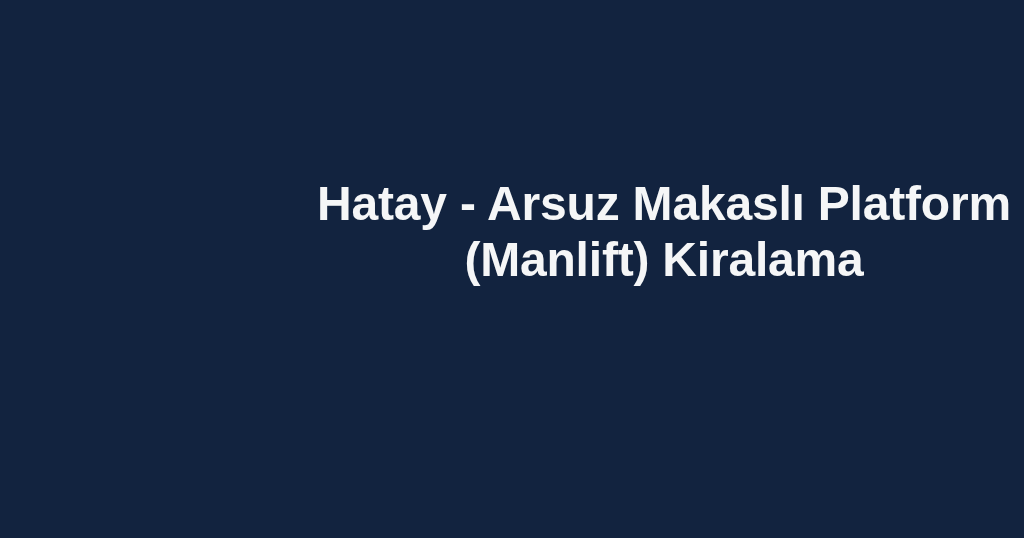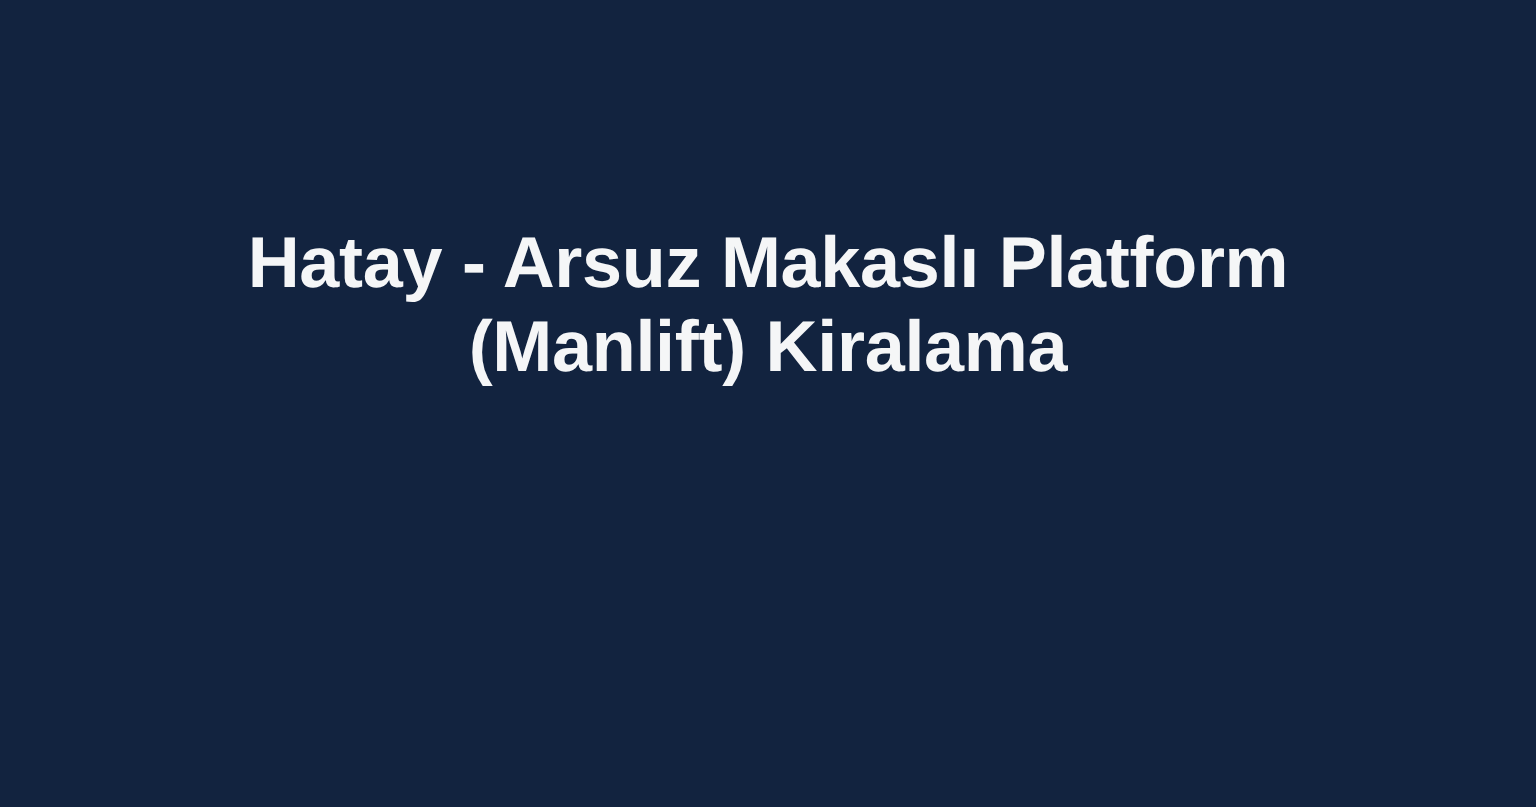--- a/index.html
+++ b/index.html
@@ -17,22 +17,23 @@
   }
 
   #share-card {
     position: relative;
     box-sizing: border-box;
     width: 1024px;
     height: 410px;
     background-color: #12233f;
     display: flex;
     align-items: center;
-    justify-content: center;
+    justify-content: flex-end;
     overflow: hidden;
+    margin-top: 28px;
   }
 
   .title-block {
     width: 720px;
     text-align: center;
     
     margin-top: -2px;
   }
 
   .card-title {

